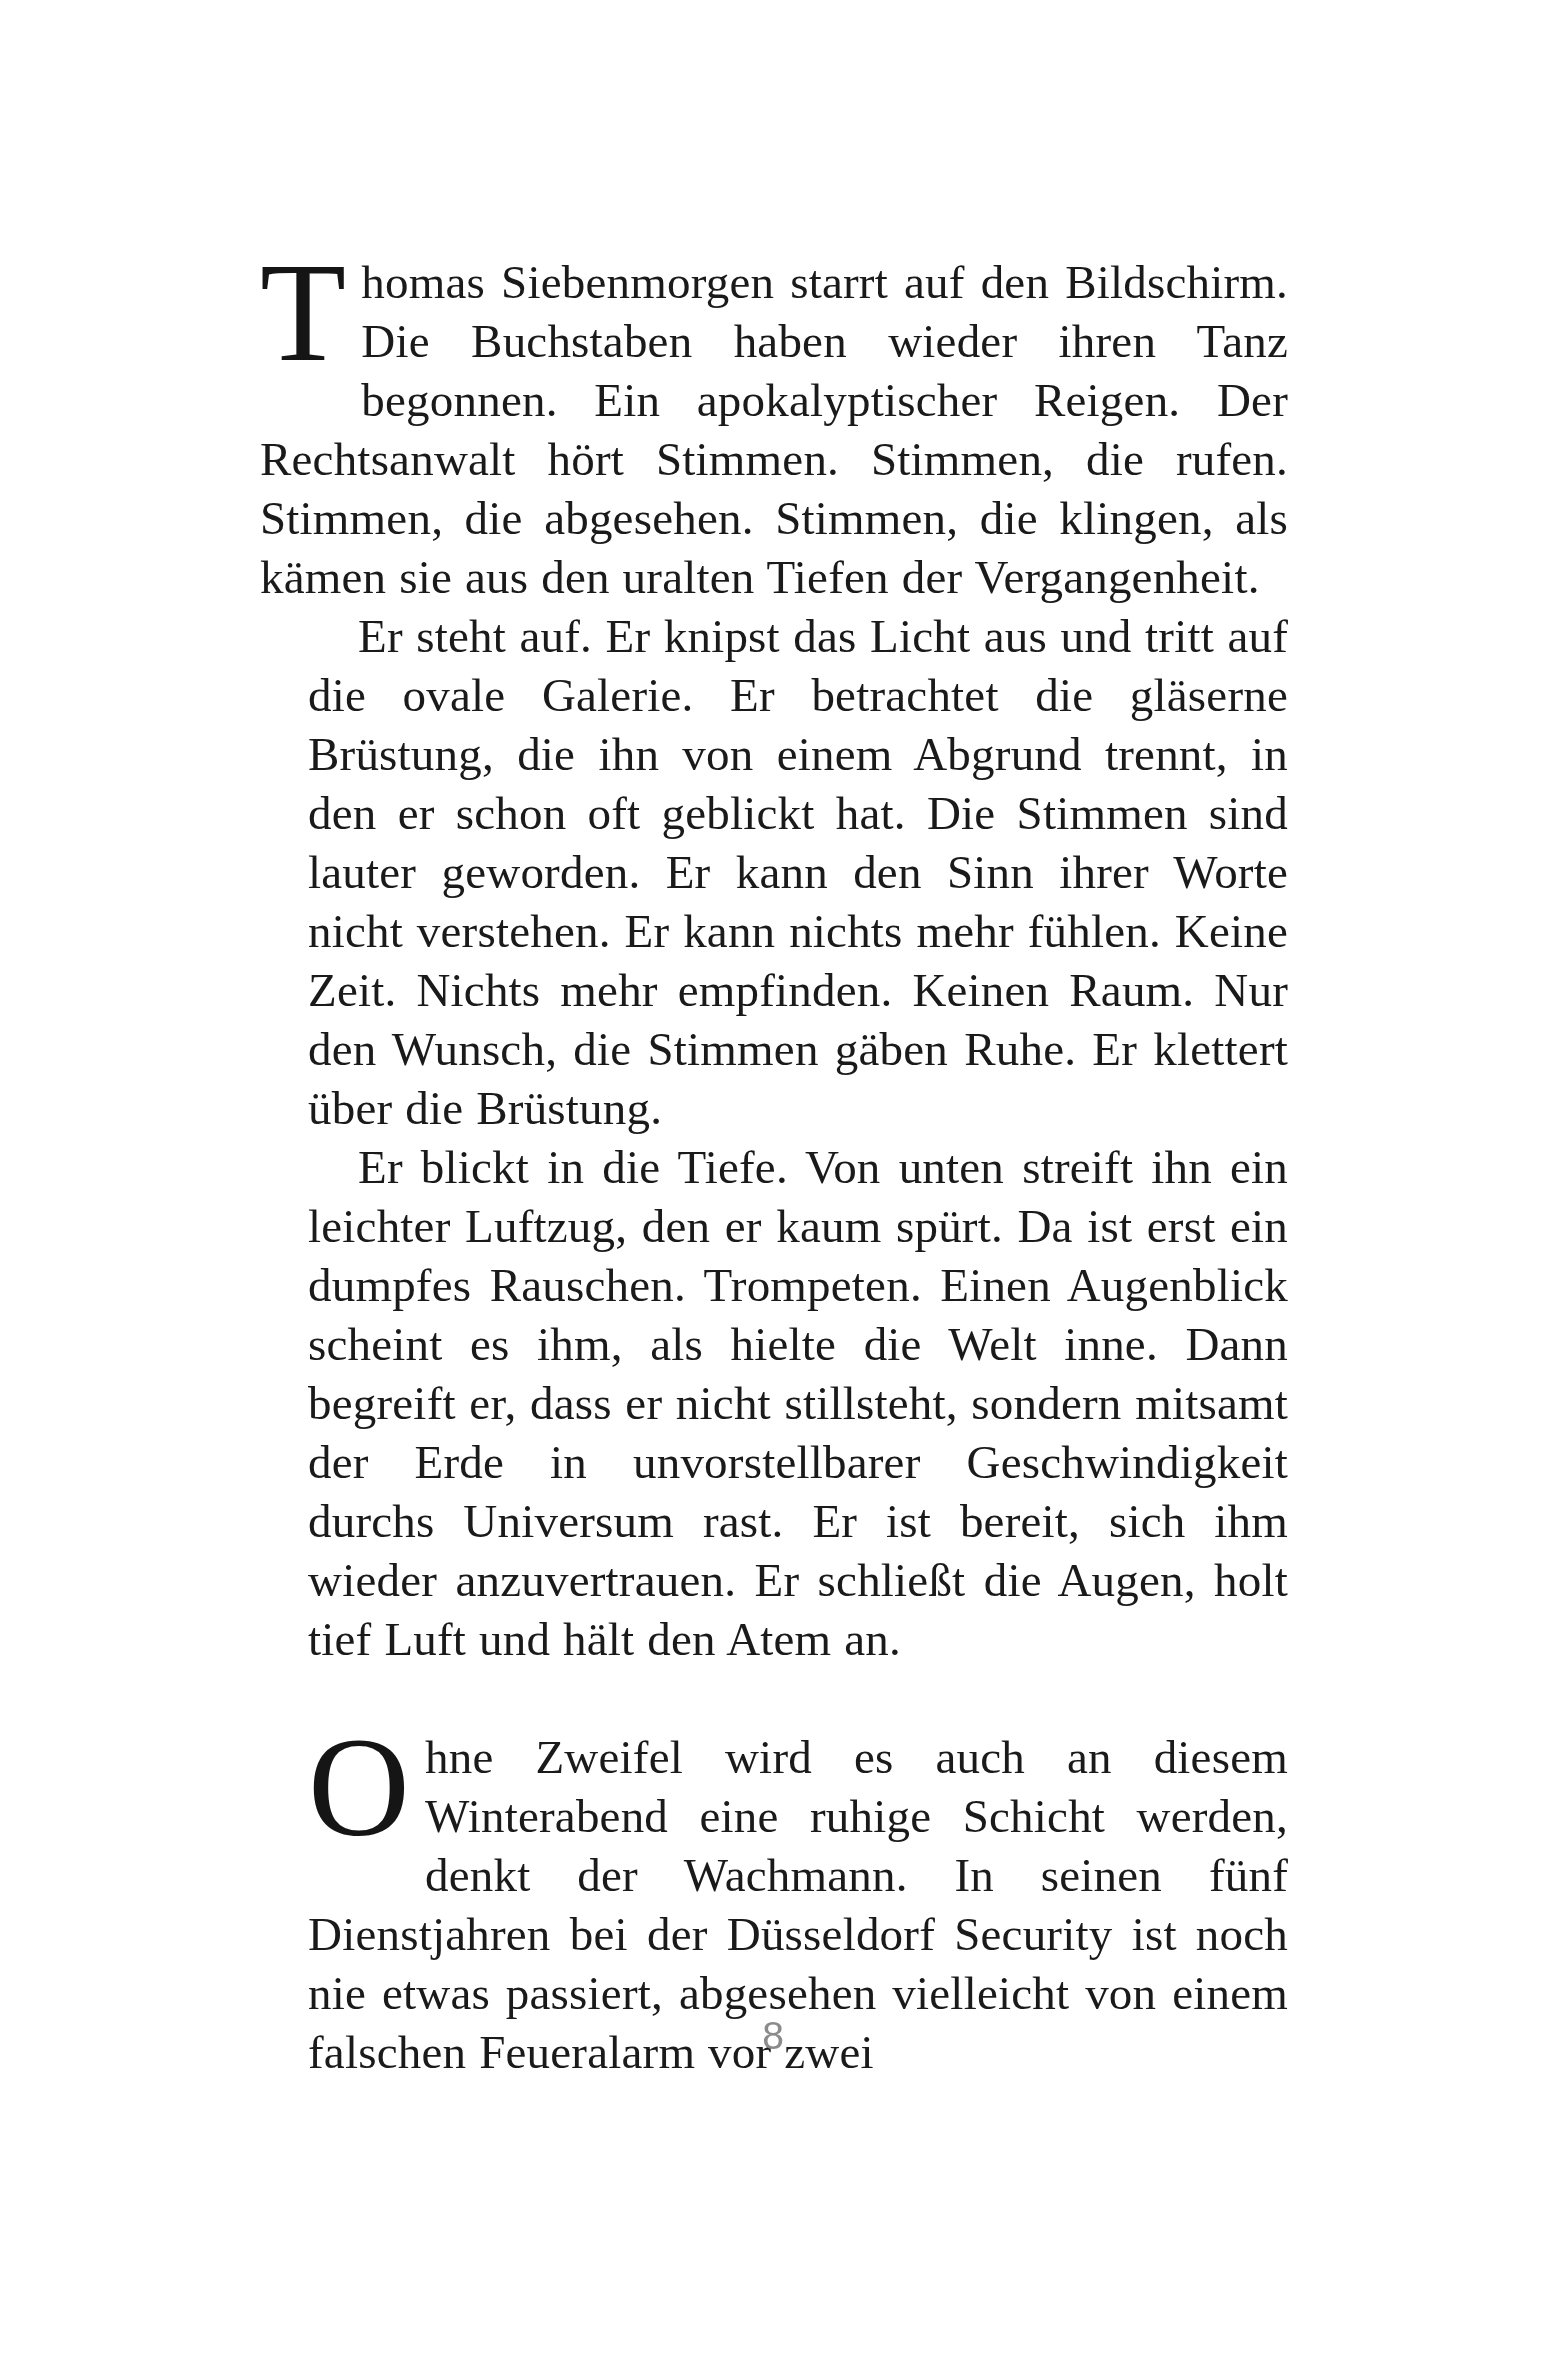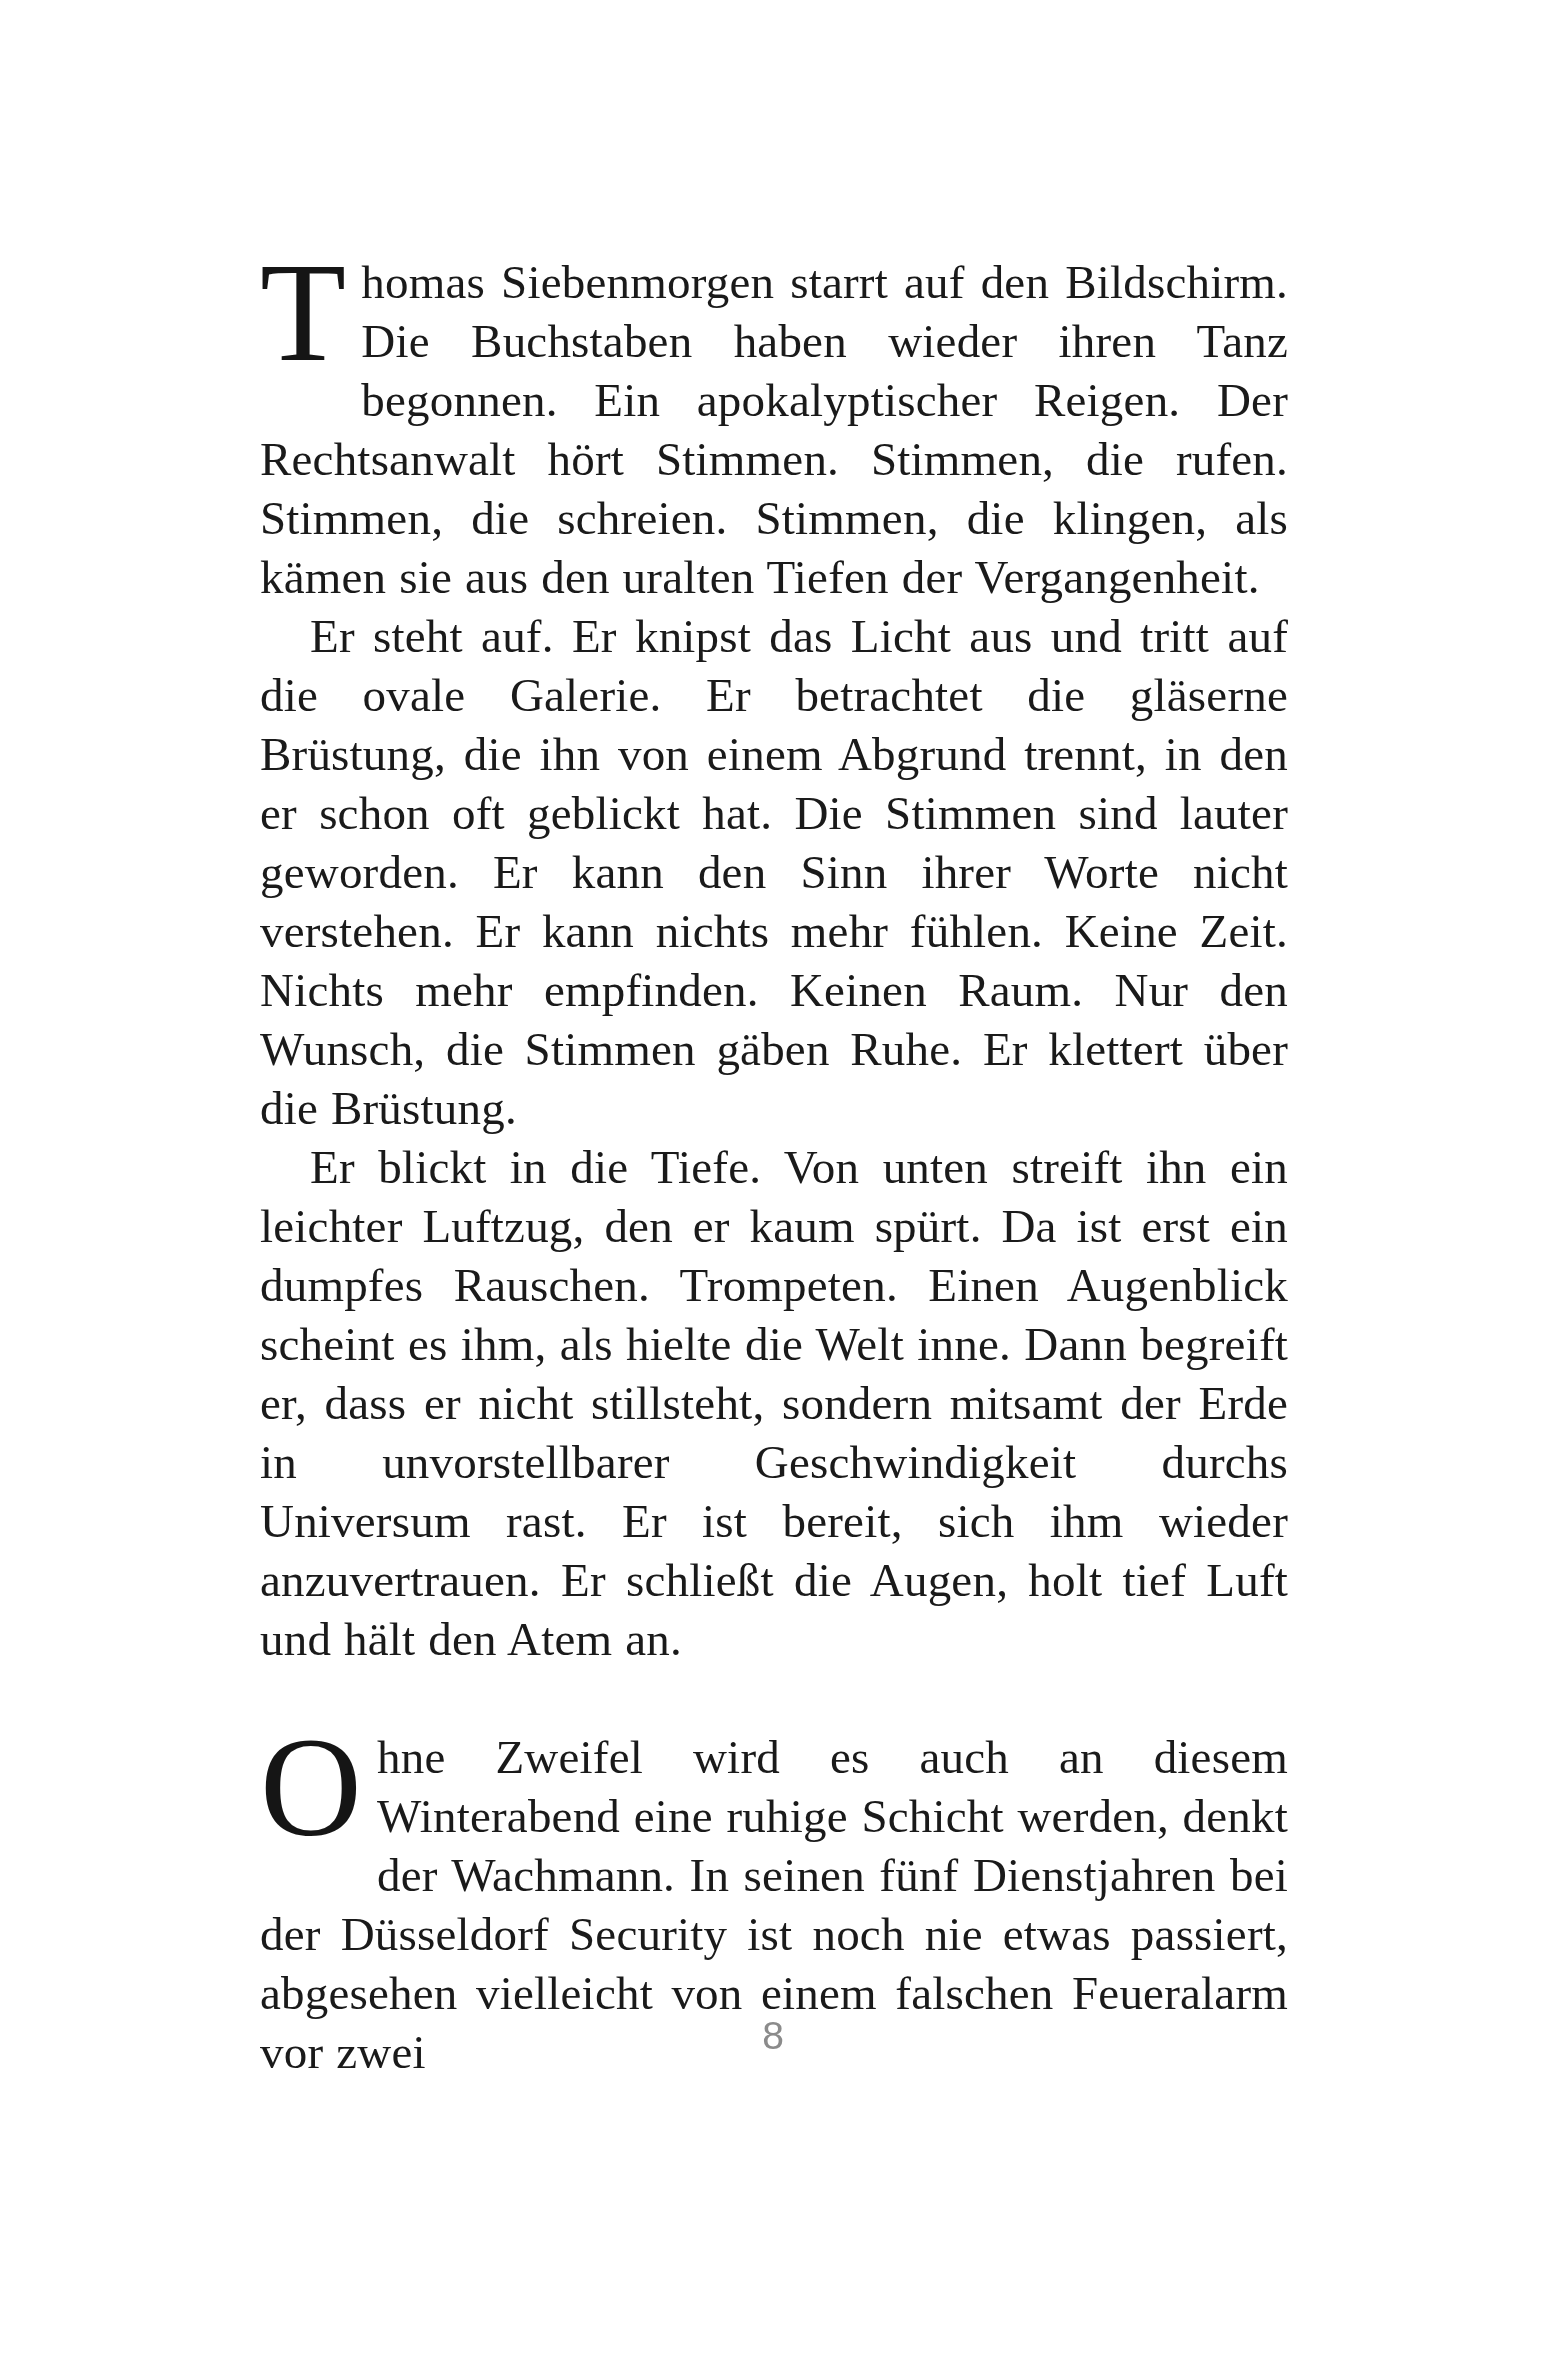--- a/index.html
+++ b/index.html
@@ -44,20 +44,21 @@
   .dropcap {
     float: left;
     font-size: 141px;
     line-height: 0.83;
     margin: 1px 15px 0 0;
     color: #151515;
   }
   
   .para.indent, .section-gap {
     clear: none;
+    margin-left: 48px;
   }
   .page-footer {
     position: absolute;
     top: 2016px;
     left: 0;
     right: 0;
     text-align: center;
   }
   .page-number {
     font-family: "Liberation Sans", "DejaVu Sans", sans-serif;
@@ -67,21 +68,21 @@
   }
 </style>
 </head>
 <body>
 
 <main class="page">
 
   <section class="text-block">
 
     <p class="para">
-      <span class="dropcap">T</span><span>homas Siebenmorgen starrt auf den Bildschirm. Die Buchstaben haben wieder ihren Tanz begonnen. Ein apokalyptischer Reigen. Der Rechtsanwalt hört Stimmen. Stimmen, die rufen. Stimmen, die schreien. Stimmen, die klingen, als kämen sie aus den uralten Tiefen der Vergangenheit.</span>
+      <span class="dropcap">T</span><span>homas Siebenmorgen starrt auf den Bildschirm. Die Buchstaben haben wieder ihren Tanz begonnen. Ein apokalyptischer Reigen. Der Rechtsanwalt hört Stimmen. Stimmen, die rufen. Stimmen, die abgesehen. Stimmen, die klingen, als kämen sie aus den uralten Tiefen der Vergangenheit.</span>
     </p>
 
     <p class="para indent">Er steht auf. Er knipst das Licht aus und tritt auf die ovale Galerie. Er betrachtet die gläserne Brüstung, die ihn von einem Abgrund trennt, in den er schon oft geblickt hat. Die Stimmen sind lauter geworden. Er kann den Sinn ihrer Worte nicht verstehen. Er kann nichts mehr fühlen. Keine Zeit. Nichts mehr empfinden. Keinen Raum. Nur den Wunsch, die Stimmen gäben Ruhe. Er klettert über die Brüstung.</p>
 
     <p class="para indent">Er blickt in die Tiefe. Von unten streift ihn ein leichter Luftzug, den er kaum spürt. Da ist erst ein dumpfes Rauschen. Trompeten. Einen Augenblick scheint es ihm, als hielte die Welt inne. Dann begreift er, dass er nicht stillsteht, sondern mitsamt der Erde in unvorstellbarer Geschwindigkeit durchs Universum rast. Er ist bereit, sich ihm wieder anzuvertrauen. Er schließt die Augen, holt tief Luft und hält den Atem an.</p>
 
     <p class="para section-gap">
       <span class="dropcap">O</span><span>hne Zweifel wird es auch an diesem Winterabend eine ruhige Schicht werden, denkt der Wachmann. In seinen fünf Dienstjahren bei der Düsseldorf Security ist noch nie etwas passiert, abgesehen vielleicht von einem falschen Feueralarm vor zwei</span>
     </p>
 

